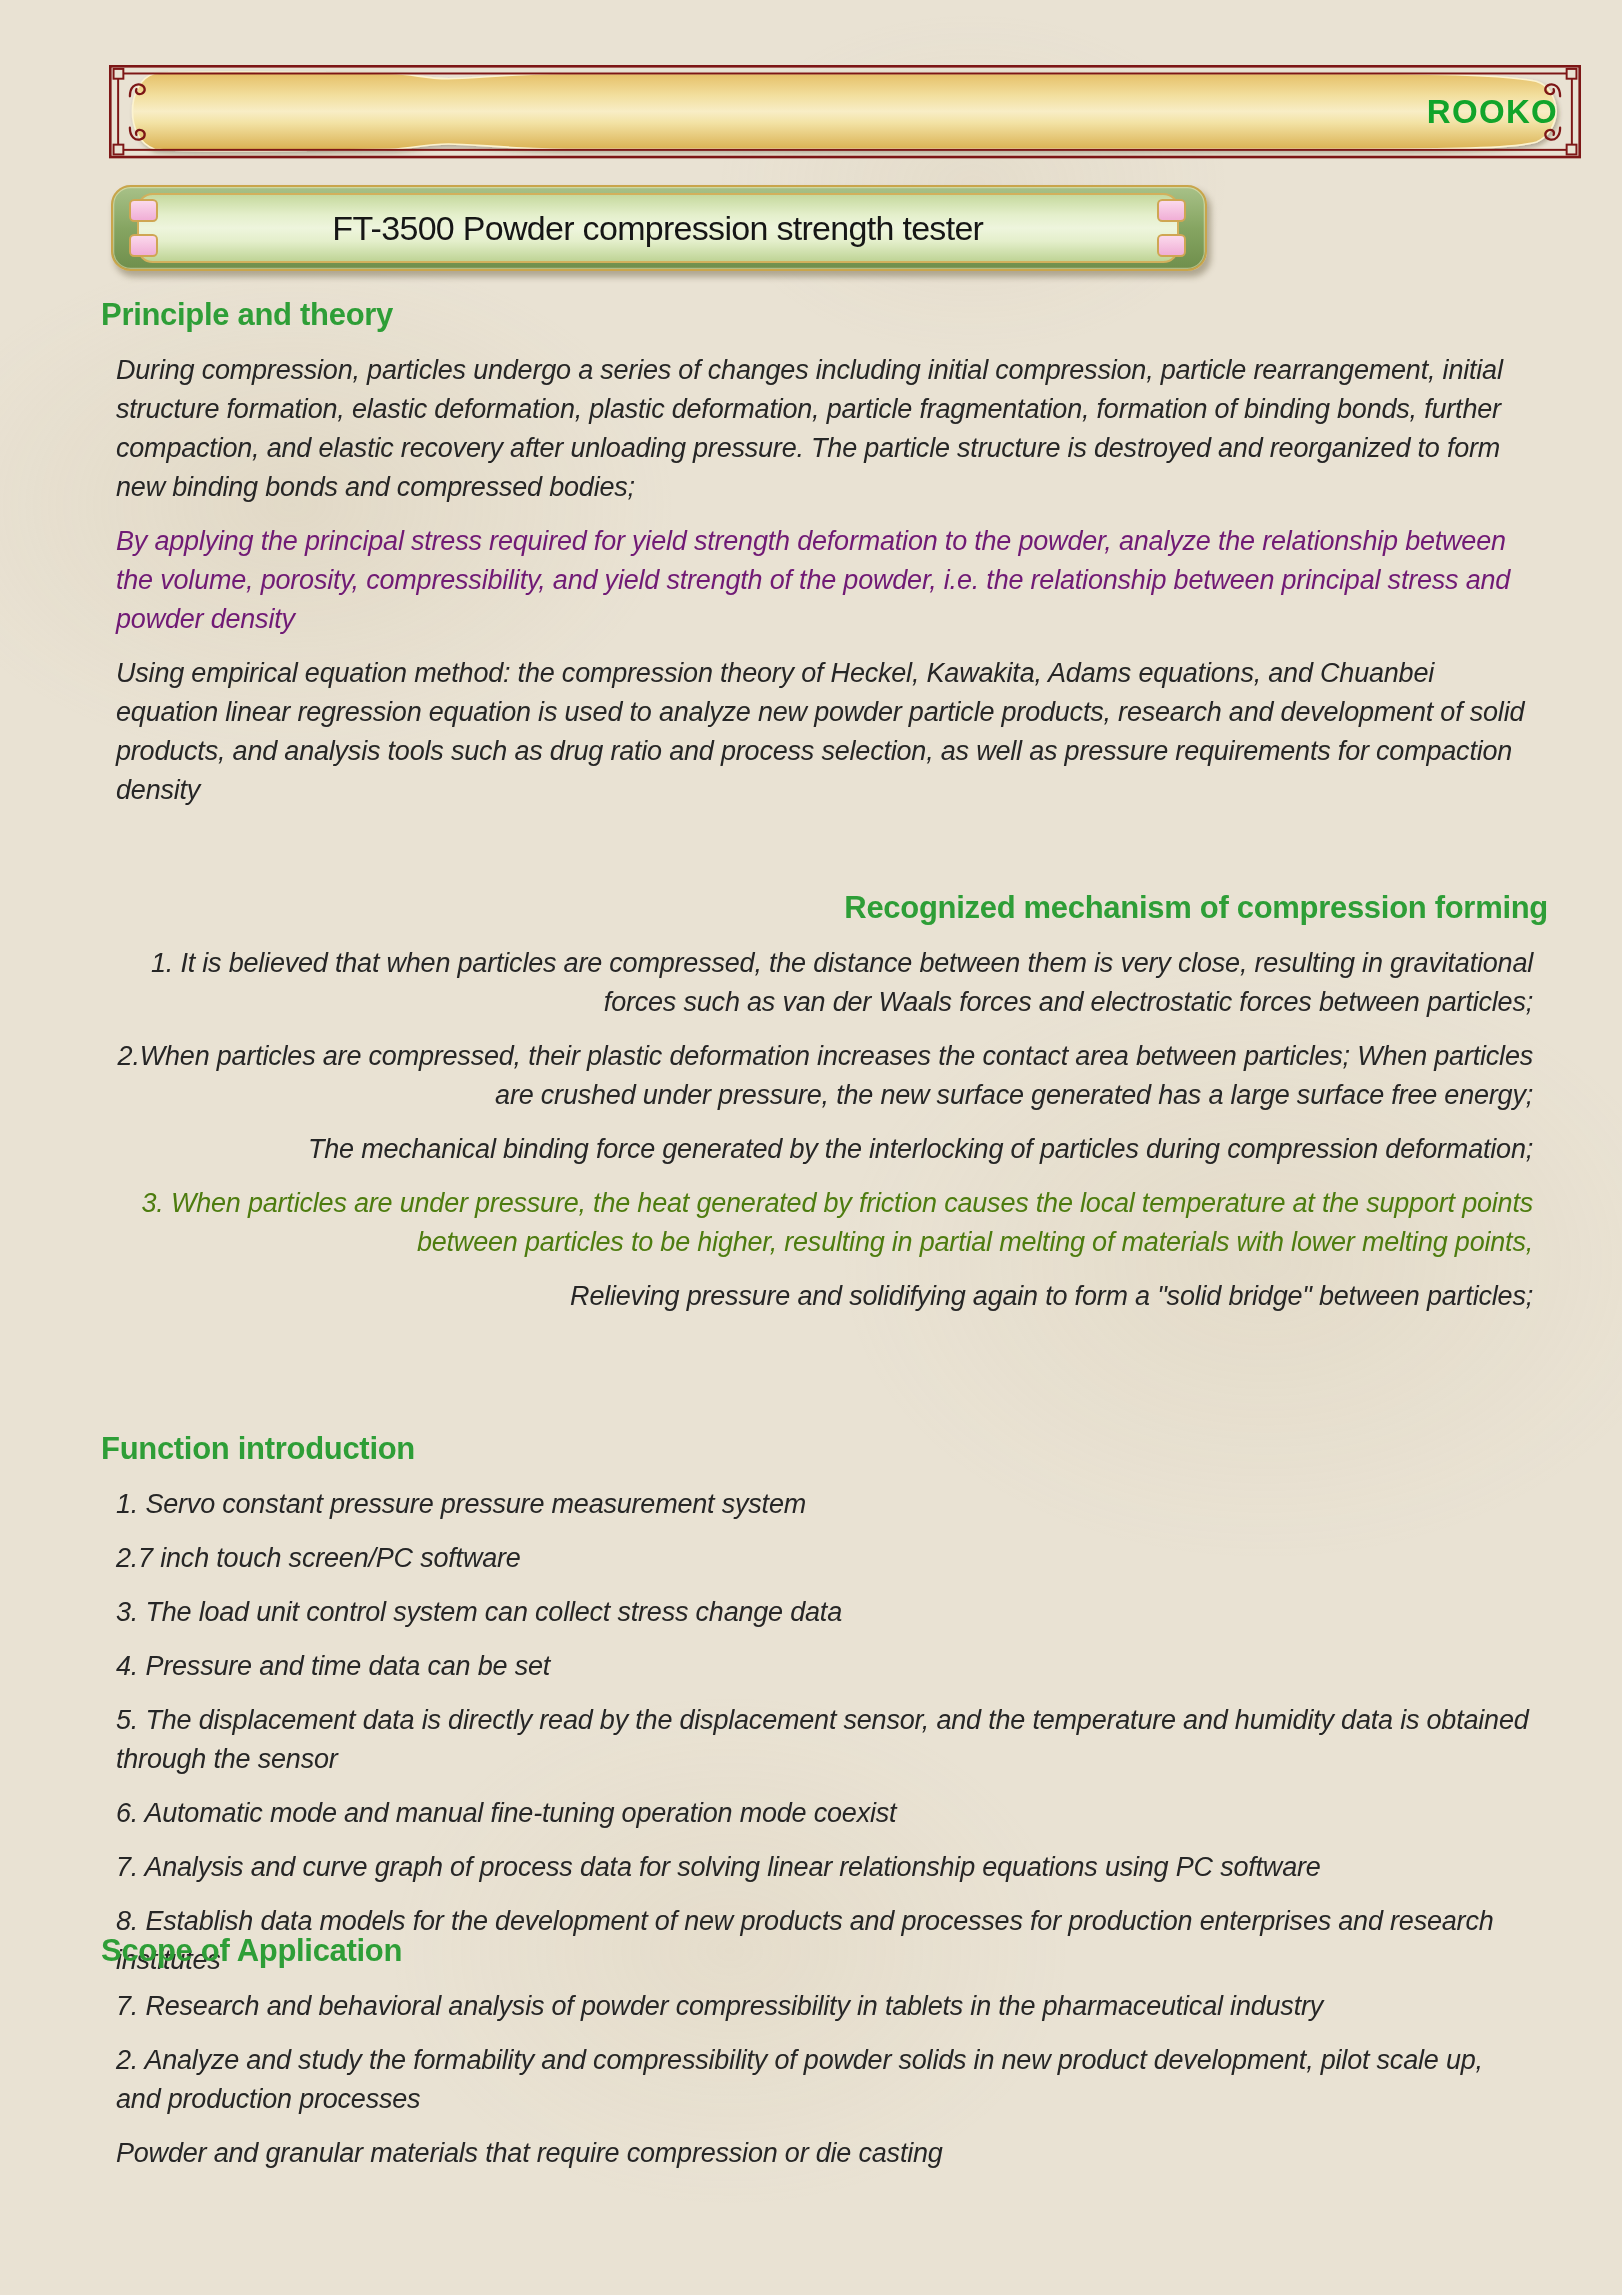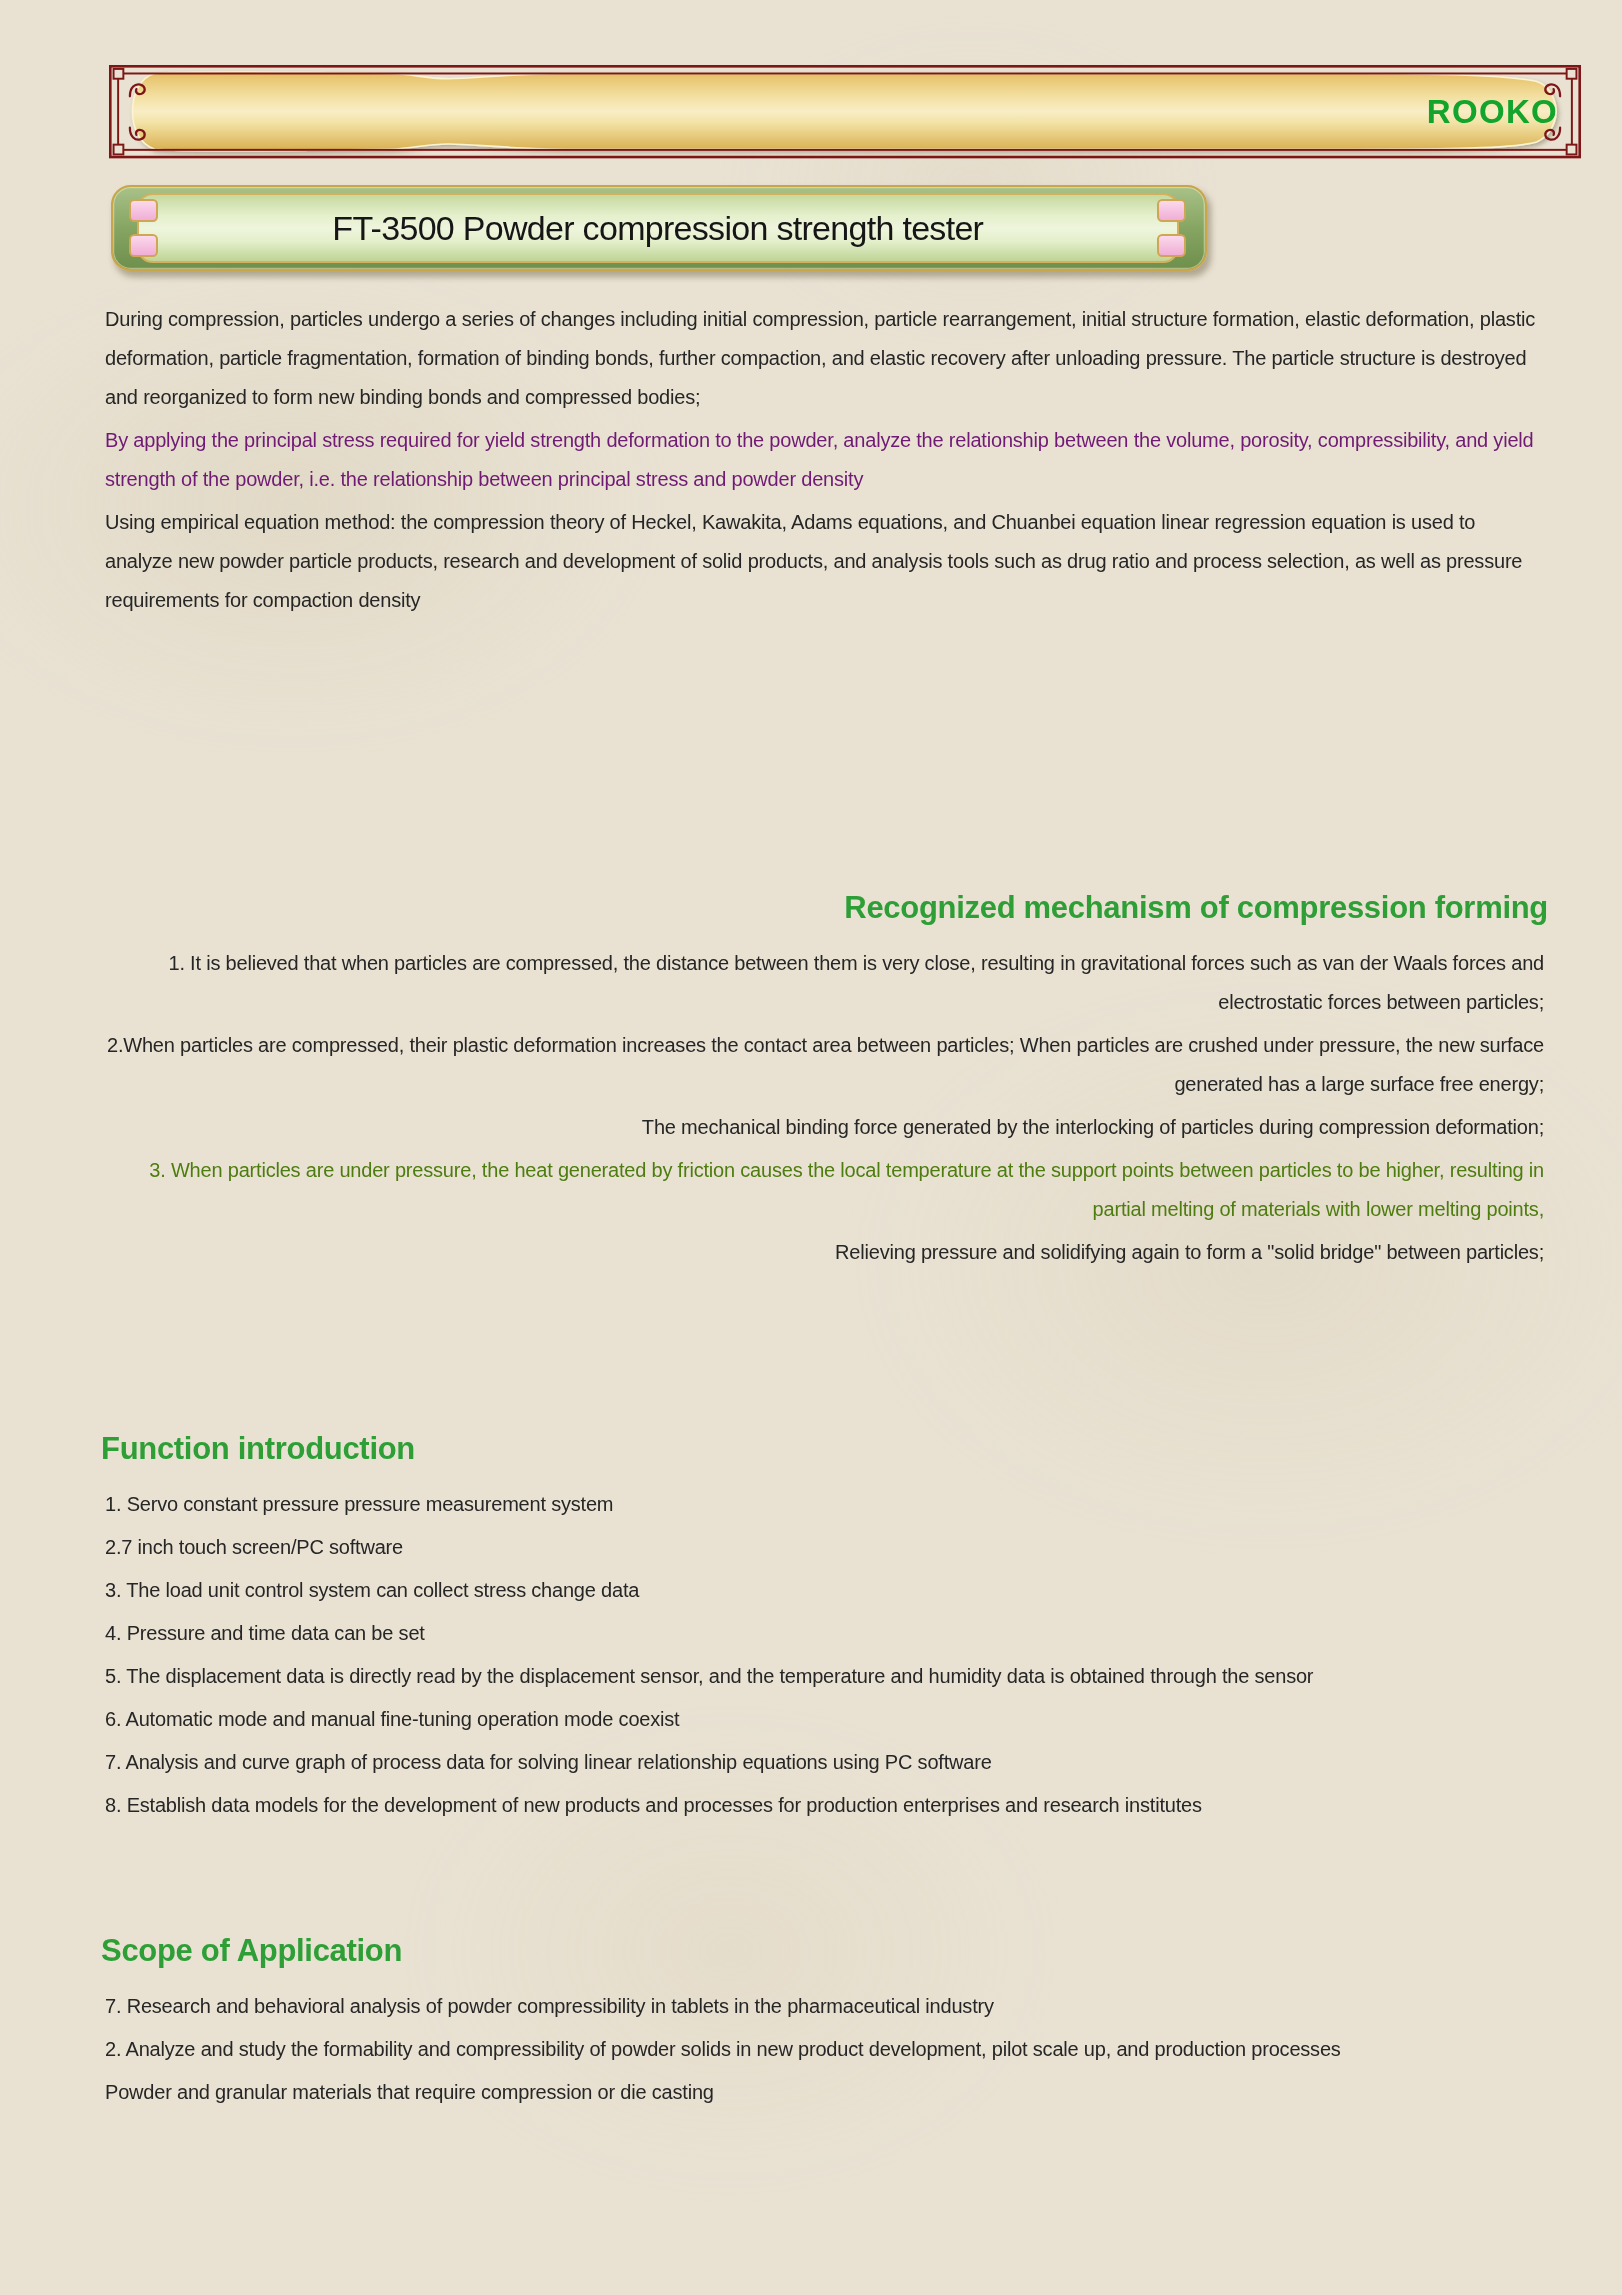--- a/index.html
+++ b/index.html
@@ -60,22 +60,22 @@
   .stud.br{right:-9.2px;bottom:3.9px;}
 
   
   .section{position:absolute;left:101px;width:1447px;}
   .section h2{
     margin:0 0 18.3px 0;
     font-size:31px;font-weight:bold;font-style:normal;
     letter-spacing:-0.3px;line-height:37px;
   }
   .para{
-    margin:4px;
-    font-size:20px;
+    margin:15px;
+    font-size:27px;font-style:italic;
     line-height:39px;
     letter-spacing:-0.2px;
   }
 </style>
 </head>
 <body>
 
 <div class="header-wrap">
   <svg width="1476" height="94" viewBox="0 0 2255 144">
     <defs>
@@ -141,20 +141,21 @@
     <span class="stud tl"></span>
     <span class="stud bl"></span>
     <span class="stud tr"></span>
     <span class="stud br"></span>
     <div class="product-title">FT-3500 Powder compression strength tester</div>
   </div>
 </div>
 
 <div>
   <div class="section" style="top: 296px;">
+    <h2 style="color: rgb(46, 158, 55);">Principle and theory</h2>
     <div>
         <p class="para" style="color: rgb(38, 38, 38);">During compression, particles undergo a series of changes including initial compression, particle rearrangement, initial structure formation, elastic deformation, plastic deformation, particle fragmentation, formation of binding bonds, further compaction, and elastic recovery after unloading pressure. The particle structure is destroyed and reorganized to form new binding bonds and compressed bodies;</p>
         <p class="para" style="color: #701a75;">By applying the principal stress required for yield strength deformation to the powder, analyze the relationship between the volume, porosity, compressibility, and yield strength of the powder, i.e. the relationship between principal stress and powder density</p>
         <p class="para" style="color: rgb(38, 38, 38);">Using empirical equation method: the compression theory of Heckel, Kawakita, Adams equations, and Chuanbei equation linear regression equation is used to analyze new powder particle products, research and development of solid products, and analysis tools such as drug ratio and process selection, as well as pressure requirements for compaction density</p>
       </div>
   </div>
 
   <div class="section" style="top: 889px; text-align: right;">
     <h2 style="color: rgb(46, 158, 55);">Recognized mechanism of compression forming</h2>
     <div>

